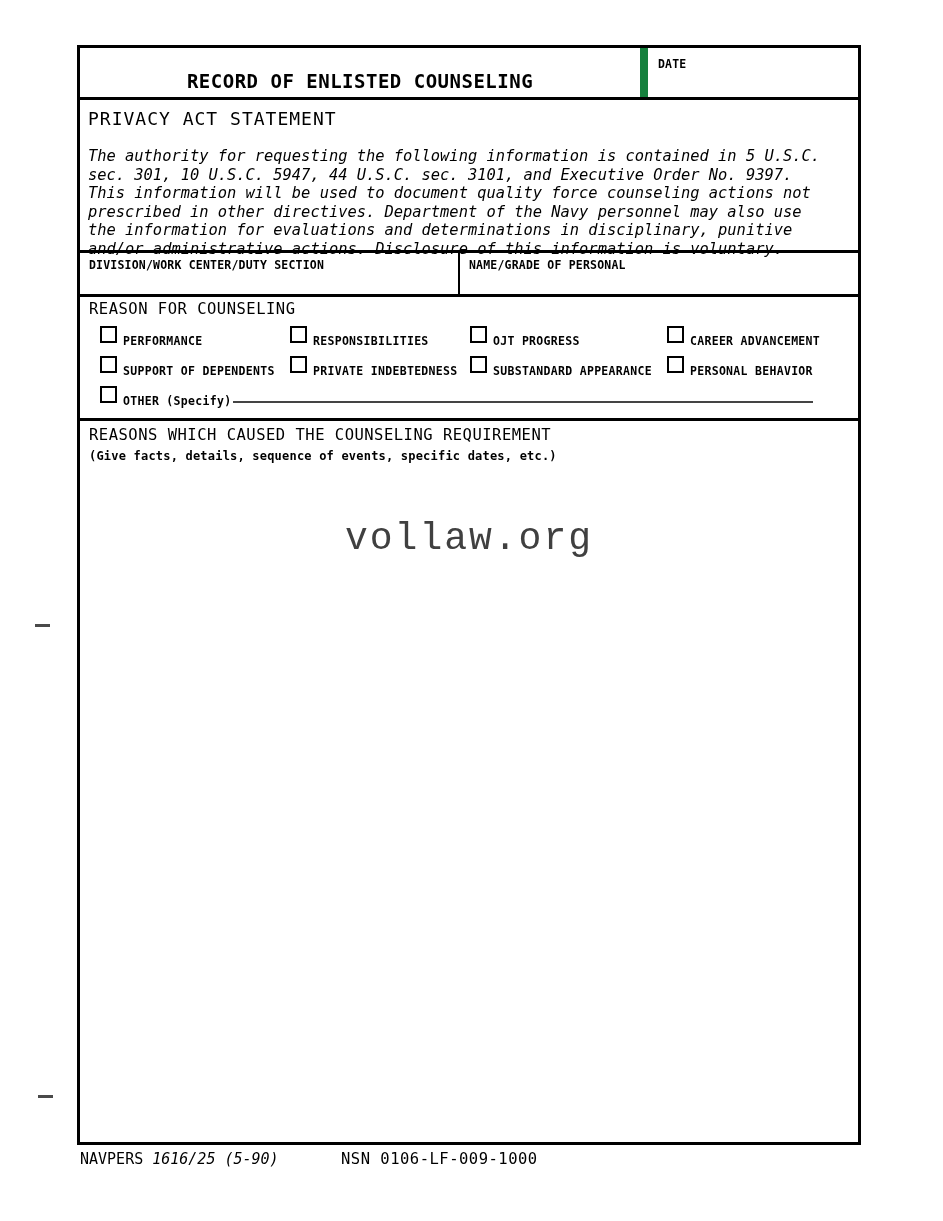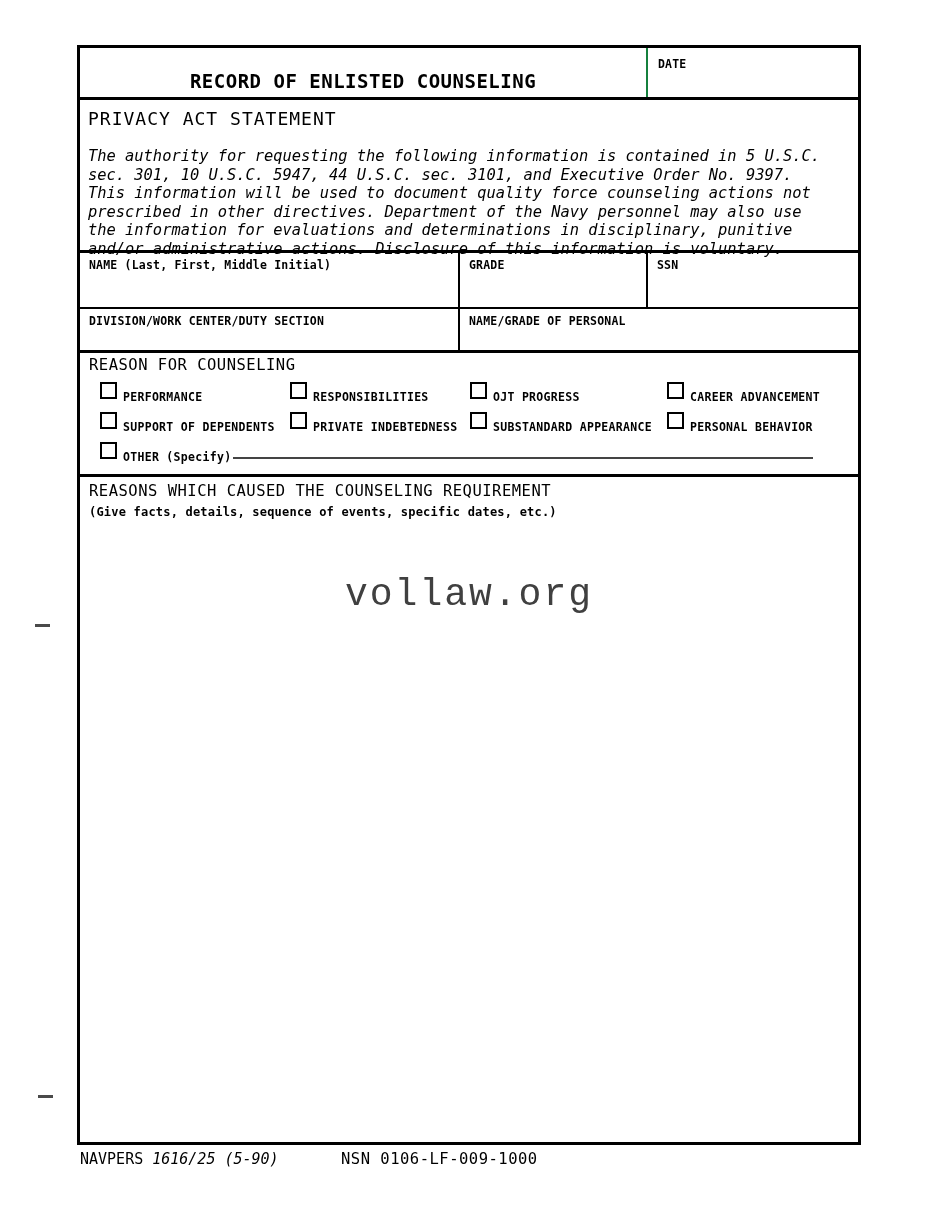--- a/index.html
+++ b/index.html
@@ -34,21 +34,21 @@
     border: 3px solid #000000;
     display: flex;
     flex-direction: column;
   }
   .row { width: 100%; display: flex; }
 
   
   .header-row { height: 52px; border-bottom: 3px solid #000; }
   .title-cell {
     width: 568px;
-    border-right: 2px solid #15803d;
+    border-right: 8px solid #15803d;
     display: flex;
     align-items: flex-end;
     justify-content: center;
     padding-bottom: 5px;
   }
   .form-title {
     font-size: 19px;
     font-weight: bold;
     letter-spacing: 0.5px;
     white-space: nowrap;
@@ -199,34 +199,20 @@
     <div class="row privacy-row">
       <div class="privacy-heading">PRIVACY ACT STATEMENT</div>
       <div class="privacy-body">The authority for requesting the following information is contained in 5 U.S.C.
 sec. 301, 10 U.S.C. 5947, 44 U.S.C. sec. 3101, and Executive Order No. 9397.
 This information will be used to document quality force counseling actions not
 prescribed in other directives. Department of the Navy personnel may also use
 the information for evaluations and determinations in disciplinary, punitive
 and/or administrative actions. Disclosure of this information is voluntary.</div>
     </div>
 
-    <div class="row identity-row-1">
-      <div class="cell cell-name">
-        <div class="field-label">NAME (Last, First, Middle Initial)</div>
-        <div class="field-value"></div>
-      </div>
-      <div class="cell cell-grade">
-        <div class="field-label">GRADE</div>
-        <div class="field-value"></div>
-      </div>
-      <div class="cell cell-ssn">
-        <div class="field-label">SSN</div>
-        <div class="field-value"></div>
-      </div>
-    </div>
 
     <div class="row identity-row-2">
       <div class="cell cell-division">
         <div class="field-label">DIVISION/WORK CENTER/DUTY SECTION</div>
         <div class="field-value"></div>
       </div>
       <div class="cell cell-counselor">
         <div class="field-label">NAME/GRADE OF PERSONAL</div>
         <div class="field-value"></div>
       </div>

